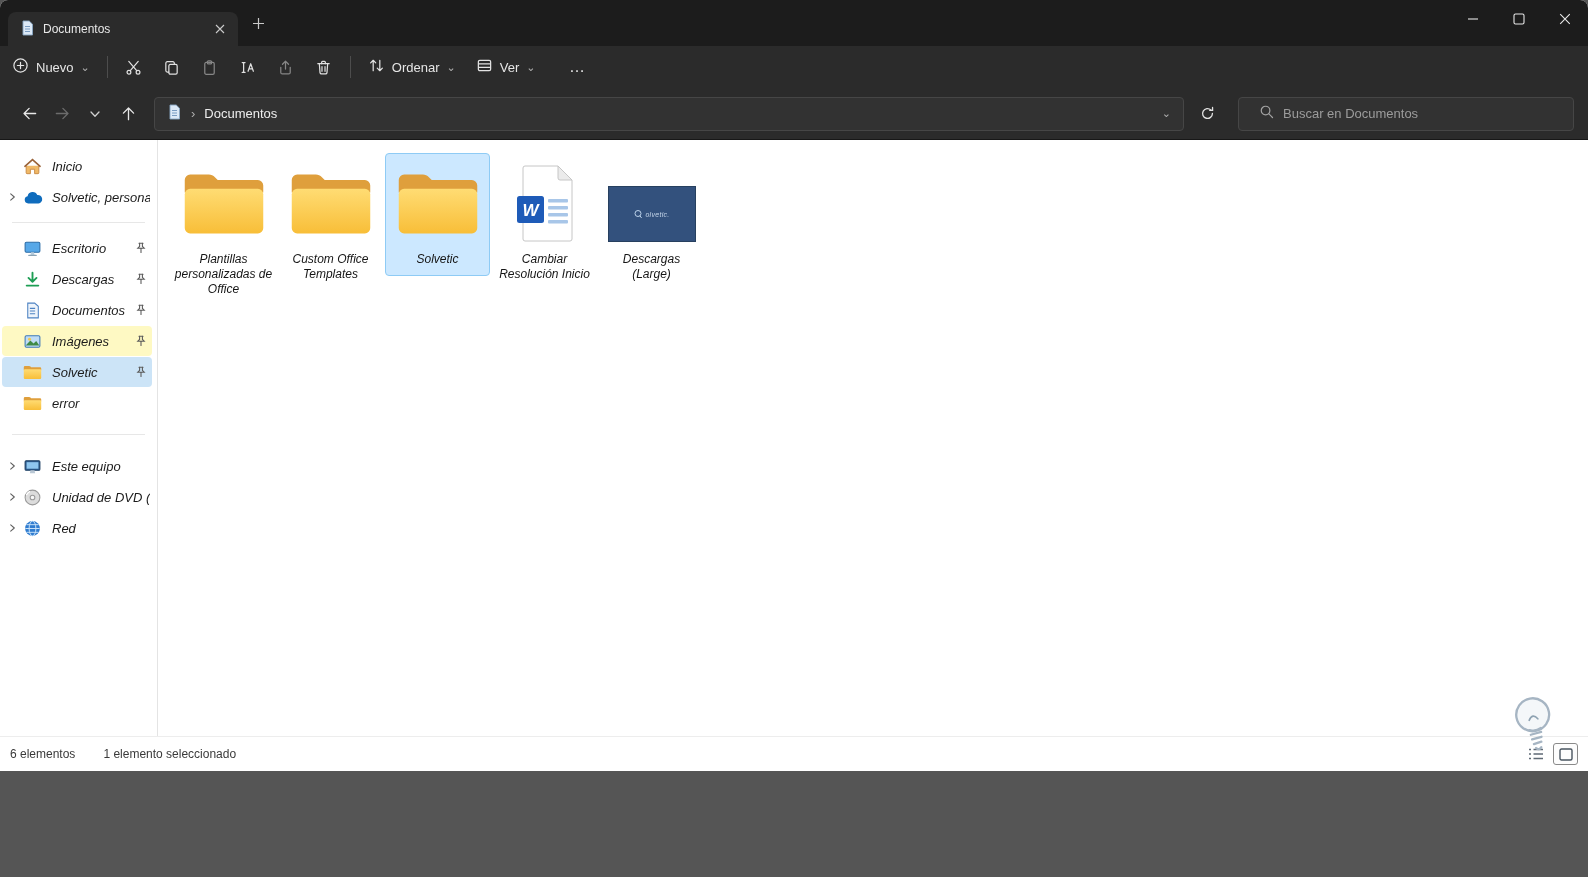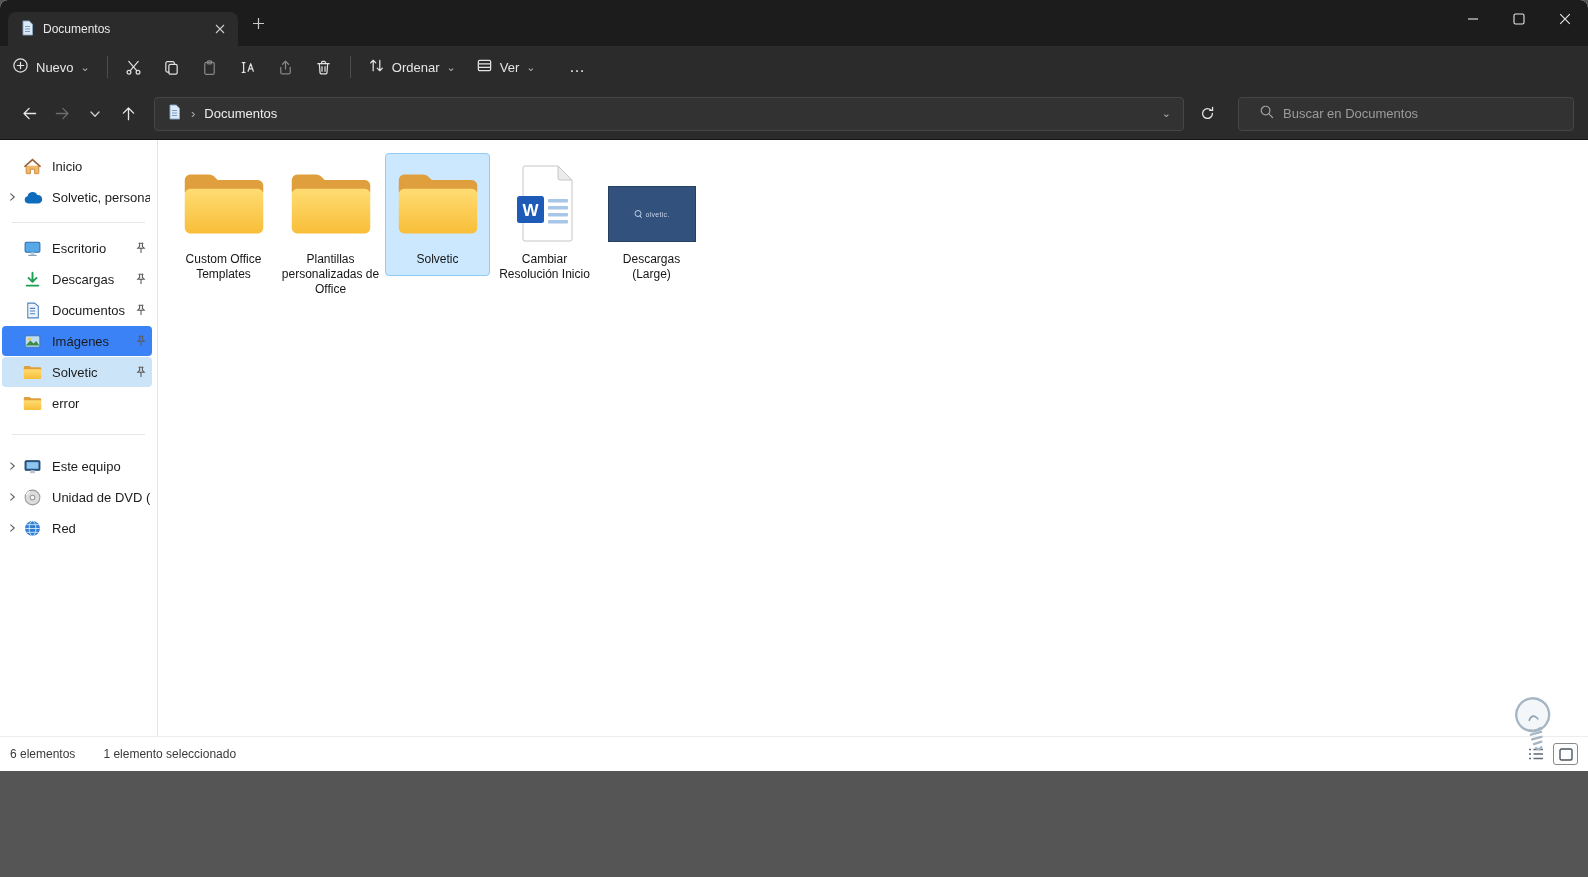--- a/index.html
+++ b/index.html
@@ -34,24 +34,24 @@
                 align-items:center; padding:0 6px 0 12px; gap:9px; margin:0 4px 0 8px; color:#ededed; font-size:13px; }
   .bc-spacer { flex:1; }
   .refresh-btn { width:32px; height:32px; display:flex; align-items:center; justify-content:center; border-radius:4px; }
   .searchbox { width:336px; height:34px; background:#323232; border:1px solid #464646; border-radius:4px; display:flex;
                align-items:center; gap:9px; padding:0 20px; margin-left:12px; }
   .searchbox input { background:transparent; border:none; outline:none; color:#e6e6e6; font-size:13px; width:100%;
                      font-family:"Liberation Sans","DejaVu Sans",sans-serif; }
   .searchbox input::placeholder { color:#9c9c9c; }
 
   
-  .main { flex:1; display:flex; min-height:0; background:#fff; }
+  .main { flex:1; display:flex; min-height:0; background:#fff;font-style:italic; }
   .sidebar { width:158px; flex:0 0 auto; border-right:1px solid #e4e4e4; padding-top:10px; font-size:13px; color:#1b1b1b; }
   .side-item { display:flex; align-items:center; height:30px; margin:1px 5px 1px 2px; border-radius:4px; padding:0 2px; }
-  .side-item.sel-gray { background:#3b82f6; }
+  .side-item.sel-gray { background:#fef9c3; }
   .side-item.sel-blue { background:#cce4f7; }
   .side-chev { width:16px; display:flex; justify-content:center; flex:0 0 auto; }
   .side-icon { width:21px; height:20px; margin:0 9px 0 2px; display:flex; align-items:center; justify-content:center; flex:0 0 auto; }
   .side-label { flex:1; white-space:nowrap; overflow:hidden; }
   .side-pin { width:14px; display:flex; justify-content:center; margin-right:2px; flex:0 0 auto; }
   .side-sep { height:1px; background:#e7e7e7; margin:10px 12px; }
   .side-sep.big { margin:16px 12px; }
 
   .content { flex:1; padding:13px 0 0 13px; position:relative; }
   .tiles { display:flex; align-items:flex-start; gap:2px; }
@@ -457,30 +457,30 @@
 
     <div class="content">
       <div class="tiles">
 
         <div class="tile">
           <div class="tile-icon">
             <svg width="86" height="66" viewBox="0 0 96 74">
                 <use href="#folderShape"></use>
               </svg>
           </div>
-          <div class="tile-label">Custom Office Templates</div>
+          <div class="tile-label">Plantillas personalizadas de Office</div>
         </div>
 
         <div class="tile">
           <div class="tile-icon">
             <svg width="86" height="66" viewBox="0 0 96 74">
                 <use href="#folderShape"></use>
               </svg>
           </div>
-          <div class="tile-label">Plantillas personalizadas de Office</div>
+          <div class="tile-label">Custom Office Templates</div>
         </div>
 
         <div class="tile selected">
           <div class="tile-icon">
             <svg width="86" height="66" viewBox="0 0 96 74">
                 <use href="#folderShape"></use>
               </svg>
           </div>
           <div class="tile-label">Solvetic</div>
         </div>

